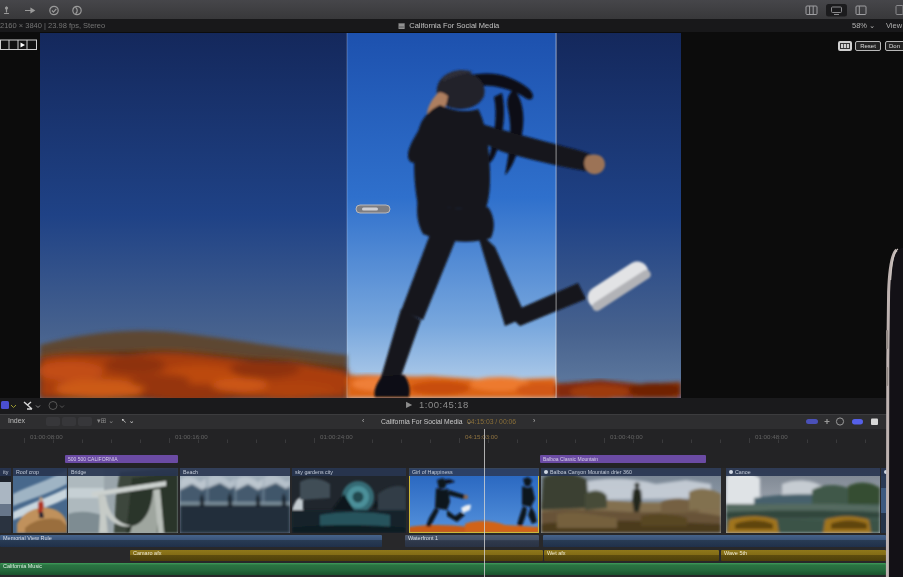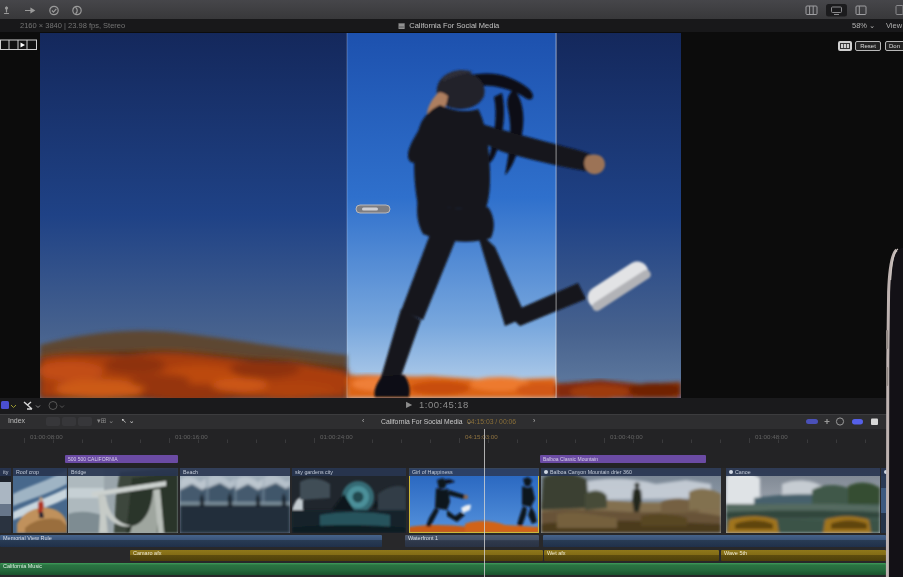--- a/index.html
+++ b/index.html
@@ -32,21 +32,21 @@
     <rect x="36.5" y="7" width="10" height="5.5" rx="1" fill="none" stroke="#8a8a8d" stroke-width="1"></rect>
     <path d="M39 14.5 h5" stroke="#8a8a8d" stroke-width="1"></path>
     <g fill="none" stroke="#9f9fa2" stroke-width="1">
       <rect x="61" y="6" width="10" height="8.5" rx="1"></rect>
       <path d="M64.3 6 v8.5"></path>
     </g>
     <rect x="101" y="5.5" width="7" height="9" rx="1" fill="none" stroke="#8a8a8d"></rect>
   </svg>
 
   <div class="abs" style="left:0;top:19px;width:903px;height:13px;background:#18181a;"></div>
-  <div class="abs txt" style="left:0;top:21px;font-size:7.5px;color:#747474;margin-left:20px;">2160 × 3840 | 23.98 fps, Stereo</div>
+  <div class="abs txt" style="left:0;top:21px;font-size:7.5px;color:#747474;">2160 × 3840 | 23.98 fps, Stereo</div>
   <div class="abs txt" style="left:398px;top:21px;font-size:7.5px;color:#c2c2c2;">▦&nbsp; California For Social Media</div>
   <div class="abs txt" style="left:852px;top:21px;font-size:7.5px;color:#b0b0b0;text-align:right;">58% ⌄</div>
   <div class="abs txt" style="left:886px;top:21px;font-size:7.5px;color:#b0b0b0;">View</div>
 
   <svg class="abs" style="left:0;top:39px;" width="40" height="12" viewBox="0 0 40 12">
     <rect x="0.5" y="1" width="36" height="9.5" fill="#111" stroke="#cfcfcf" stroke-width="1"></rect>
     <path d="M9 1 v9.5 M18 1 v9.5 M27 1 v9.5" stroke="#cfcfcf" stroke-width="1"></path>
     <path d="M20.5 3.5 l4.5 2.5 -4.5 2.5 z" fill="#fff"></path>
   </svg>
 

